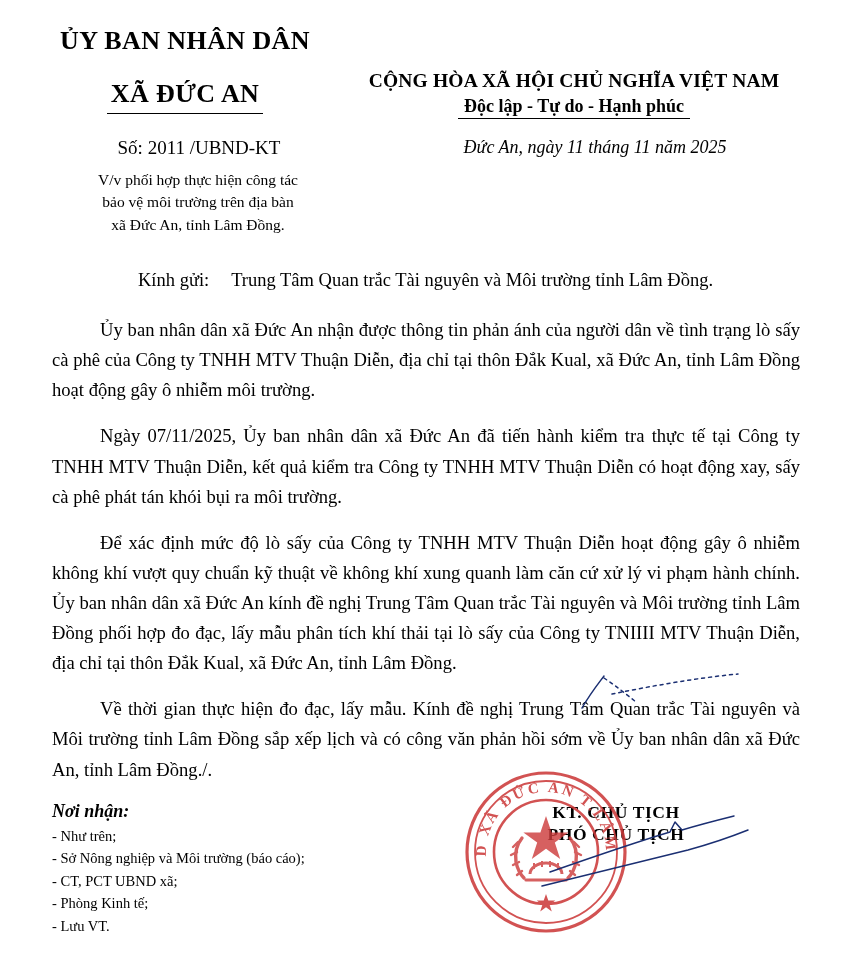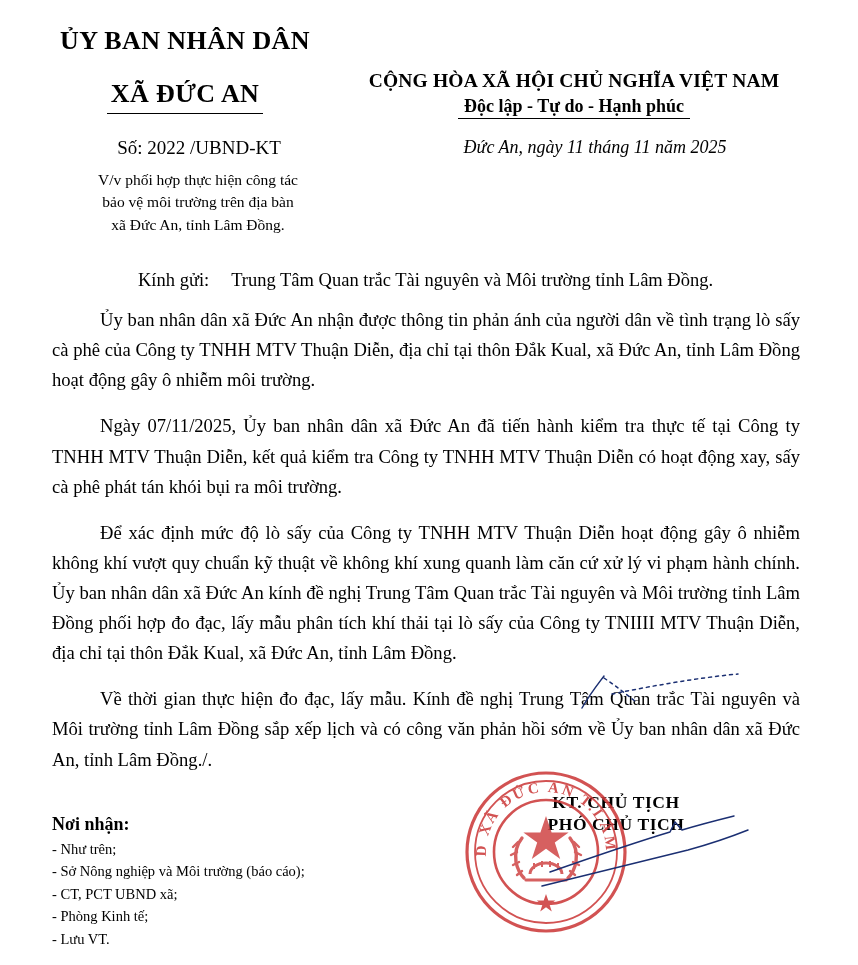--- a/index.html
+++ b/index.html
@@ -106,21 +106,21 @@
   
   .recipient {
     margin-top: 34px;
     padding-left: 138px;
     font-size: 18.5px;
   }
   .recipient-label { margin-right: 22px; }
 
   
   .body-text {
-    margin-top: 14px;
+    margin-top: 24px;
     padding: 0 58px 0 52px;
   }
   .body-text p {
     margin: 0 0 16px 0;
     font-size: 18.6px;
     line-height: 1.62;
     text-align: justify;
     text-indent: 48px;
     text-justify: inter-word;
   }
@@ -132,23 +132,23 @@
     display: flex;
     align-items: flex-start;
   }
   .footer-left {
     width: 420px;
     padding-left: 52px;
     box-sizing: border-box;
   }
   .recv-title {
     font-weight: bold;
+    font-style: italic;
     font-size: 18px;
     margin-bottom: 3px;
-    margin-top: 23px;
   }
   .recv-list { list-style: none; margin: 0; padding: 0; }
   .recv-list li {
     font-size: 14.5px;
     line-height: 1.55;
     white-space: nowrap;
   }
   .footer-right {
     flex: 1;
     position: relative;
@@ -202,21 +202,21 @@
       <div class="org-line2">XÃ ĐỨC AN</div>
     </div>
     <div class="header-right">
       <div class="nation-line1">CỘNG HÒA XÃ HỘI CHỦ NGHĨA VIỆT NAM</div>
       <div class="nation-line2">Độc lập - Tự do - Hạnh phúc</div>
     </div>
   </div>
 
   <div class="subrow">
     <div class="subrow-left">
-      <div class="doc-number">Số:  2022  /UBND-KT</div>
+      <div class="doc-number">Số:  2011  /UBND-KT</div>
       <div class="subject">
         <div>V/v phối hợp thực hiện công tác</div>
         <div>bảo vệ môi trường trên địa bàn</div>
         <div>xã Đức An, tỉnh Lâm Đồng.</div>
       </div>
     </div>
     <div class="subrow-right">
       <div class="date-line">Đức An, ngày  11 tháng  11 năm 2025</div>
     </div>
   </div>

